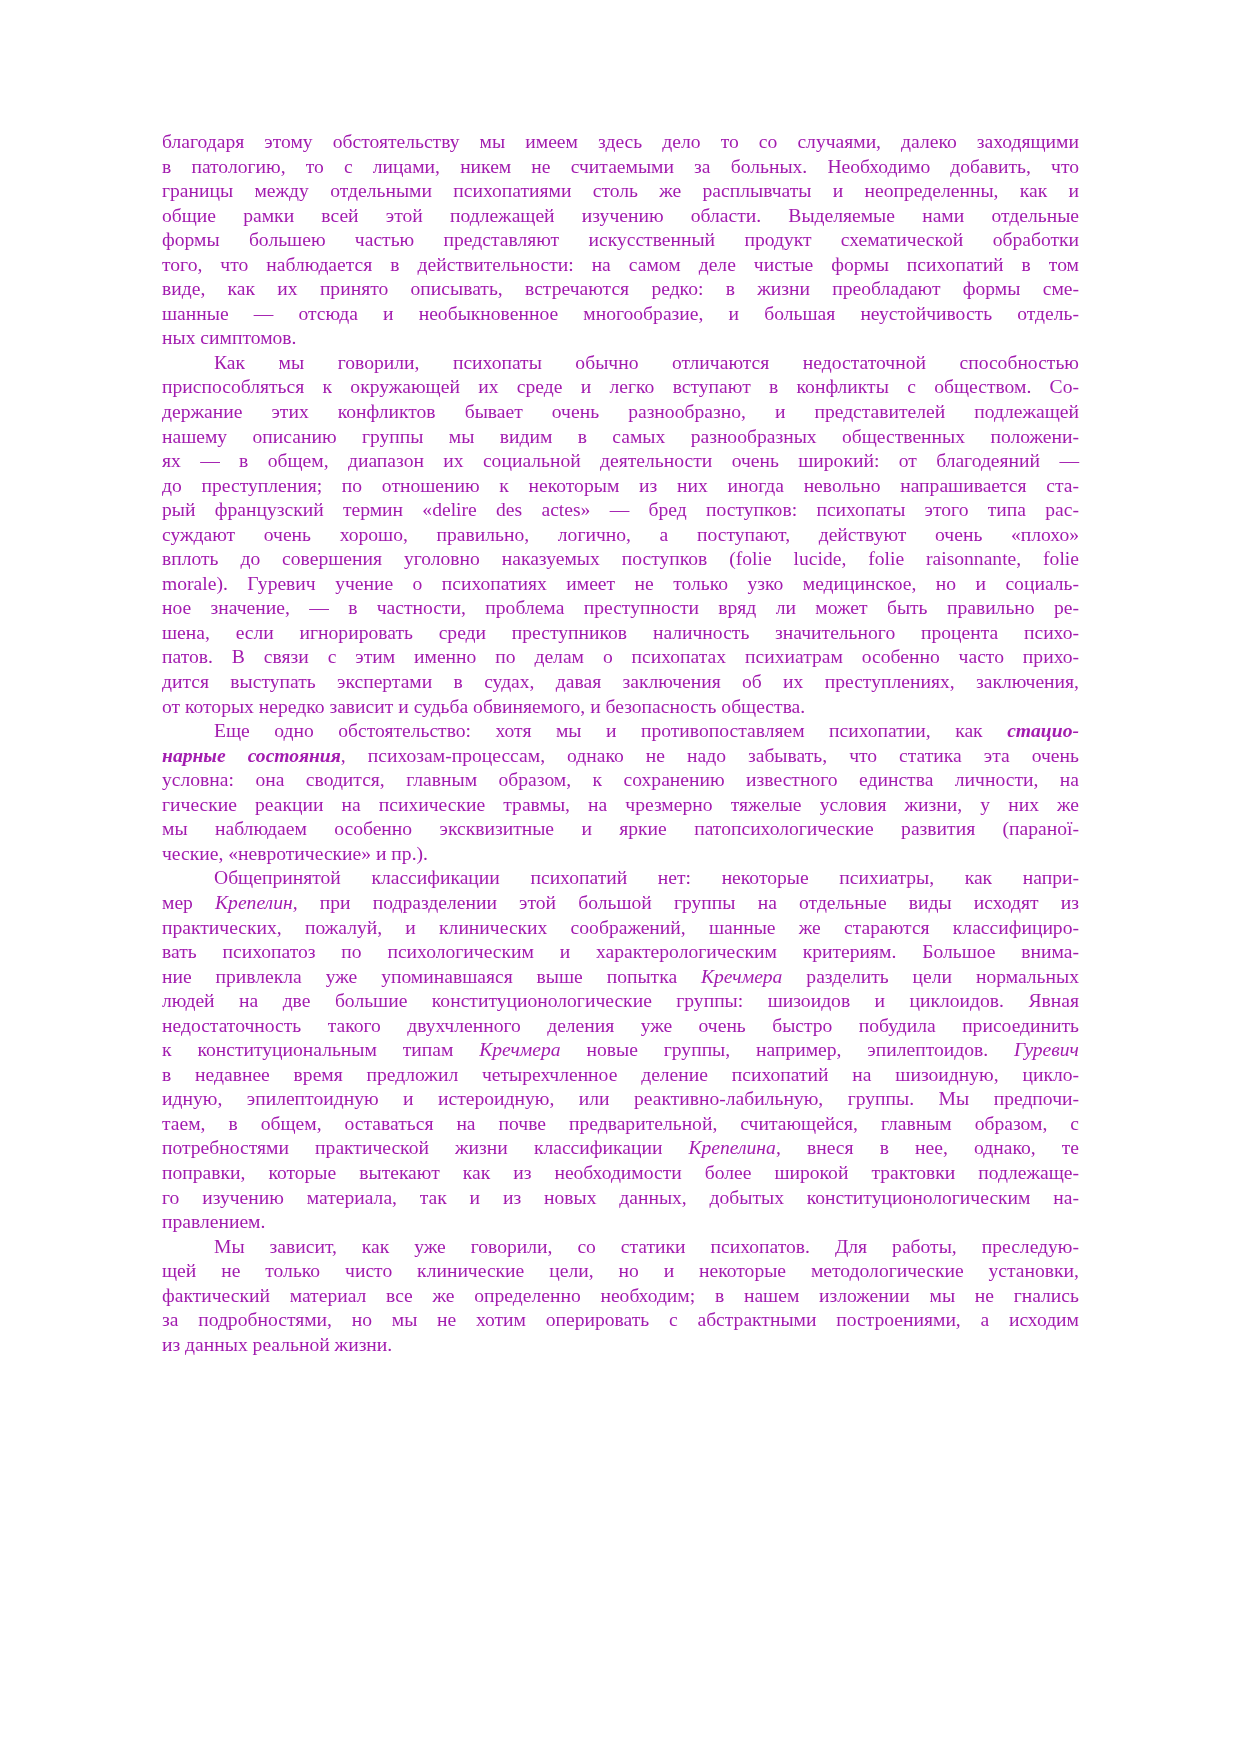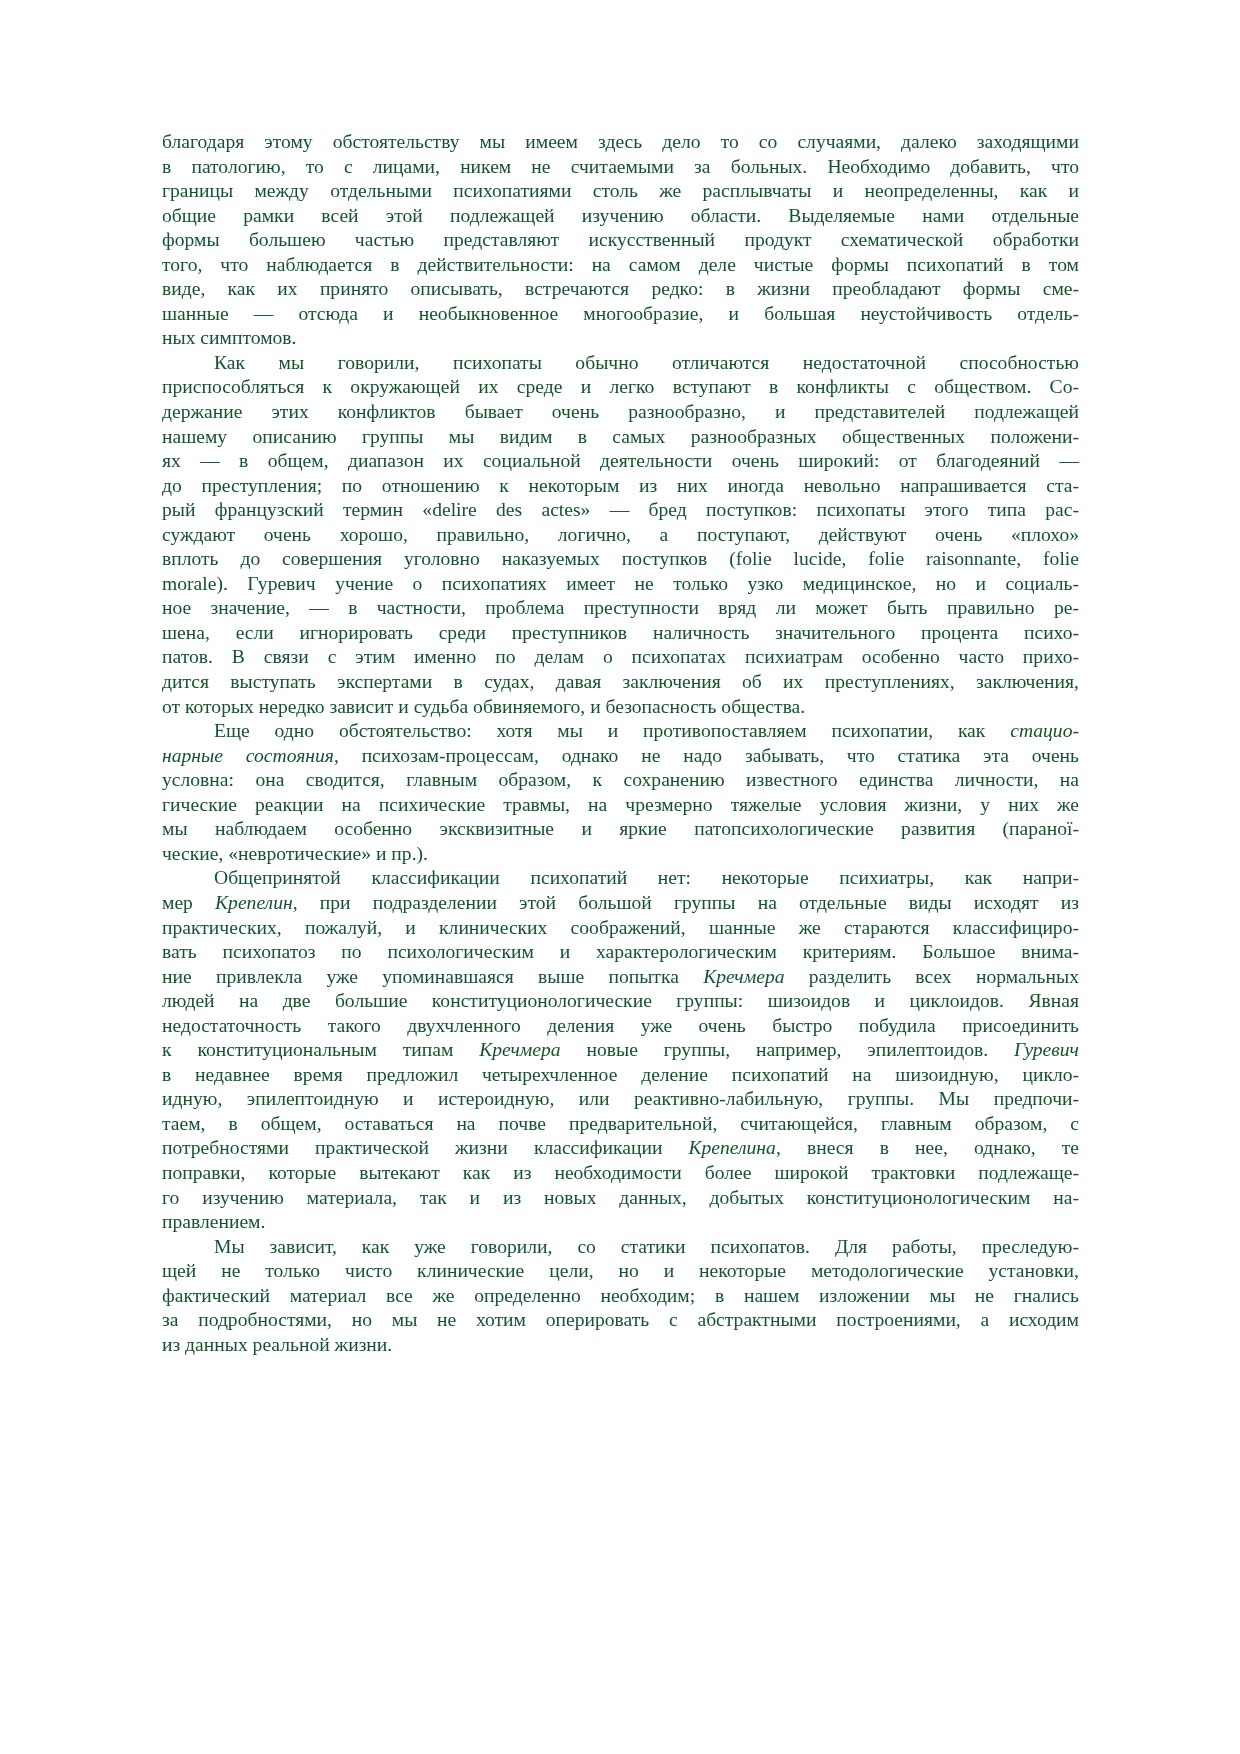--- a/index.html
+++ b/index.html
@@ -1,24 +1,24 @@
 <!DOCTYPE html>
 <html><head>
 <meta charset="utf-8">
 <style>
   html,body{margin:0;padding:0;background:#ffffff;}
   body{width:1240px;height:1754px;position:relative;overflow:hidden;}
   .page{position:absolute;left:162px;top:130px;width:917px;
-    font-family:"Liberation Serif","DejaVu Serif",serif;font-size:19.6px;color:#14532d;}
+    font-family:"Liberation Serif","DejaVu Serif",serif;font-size:19.6px;color:#a21caf;}
   .ln{display:block;height:24.55px;line-height:24.55px;white-space:nowrap;
     text-align:justify;text-align-last:justify;}
   .ln.last{text-align-last:left;}
   .ln.ind{padding-left:52px;}
   em{font-style:italic;}
-  b{font-weight:normal;}
+  b{font-weight:bold;}
 </style>
 </head>
 <body>
 
 <div class="page">
 
   <div>
     <span class="ln">благодаря этому обстоятельству мы имеем здесь дело то со случаями, далеко заходящими</span>
     <span class="ln">в патологию, то с лицами, никем не считаемыми за больных. Необходимо добавить, что</span>
     <span class="ln">границы между отдельными психопатиями столь же расплывчаты и неопределенны, как и</span>
@@ -55,21 +55,21 @@
     <span class="ln">гические реакции на психические травмы, на чрезмерно тяжелые условия жизни, у них же</span>
     <span class="ln">мы наблюдаем особенно эксквизитные и яркие патопсихологические развития (параної-</span>
     <span class="ln last">ческие, «невротические» и пр.).</span>
   </div>
 
   <div>
     <span class="ln ind">Общепринятой классификации психопатий нет: некоторые психиатры, как напри-</span>
     <span class="ln"><span>мер</span> <em>Крепелин,</em> <span>при подразделении этой большой группы на отдельные виды исходят из</span></span>
     <span class="ln">практических, пожалуй, и клинических соображений, шанные же стараются классифициро-</span>
     <span class="ln">вать психопатоз по психологическим и характерологическим критериям. Большое внима-</span>
-    <span class="ln"><span>ние привлекла уже упоминавшаяся выше попытка</span> <em>Кречмера</em> <span>разделить всех нормальных</span></span>
+    <span class="ln"><span>ние привлекла уже упоминавшаяся выше попытка</span> <em>Кречмера</em> <span>разделить цели нормальных</span></span>
     <span class="ln">людей на две большие конституционологические группы: шизоидов и циклоидов. Явная</span>
     <span class="ln">недостаточность такого двухчленного деления уже очень быстро побудила присоединить</span>
     <span class="ln"><span>к конституциональным типам</span> <em>Кречмера</em> <span>новые группы, например, эпилептоидов.</span> <em>Гуревич</em></span>
     <span class="ln">в недавнее время предложил четырехчленное деление психопатий на шизоидную, цикло-</span>
     <span class="ln">идную, эпилептоидную и истероидную, или реактивно-лабильную, группы. Мы предпочи-</span>
     <span class="ln">таем, в общем, оставаться на почве предварительной, считающейся, главным образом, с</span>
     <span class="ln"><span>потребностями практической жизни классификации</span> <em>Крепелина</em><span>, внеся в нее, однако, те</span></span>
     <span class="ln">поправки, которые вытекают как из необходимости более широкой трактовки подлежаще-</span>
     <span class="ln">го изучению материала, так и из новых данных, добытых конституционологическим на-</span>
     <span class="ln last">правлением.</span>

